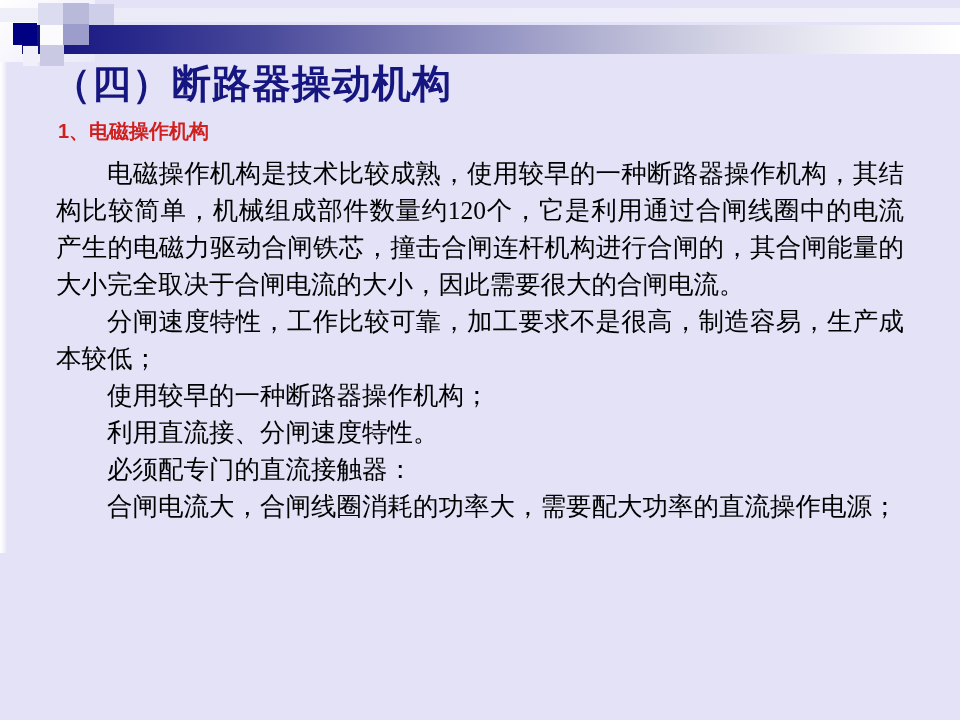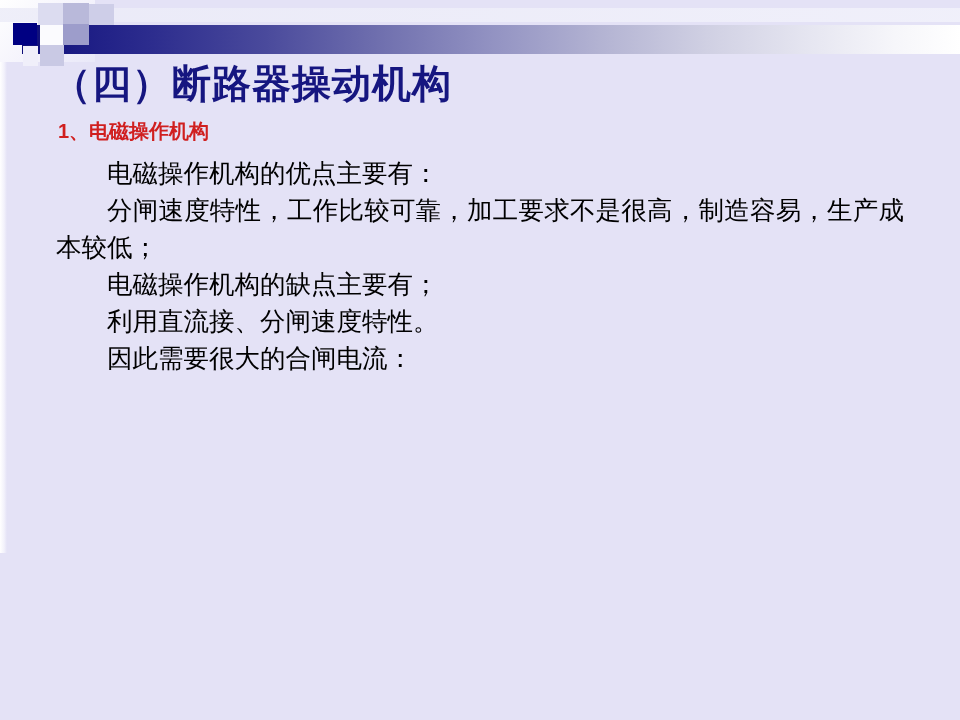--- a/index.html
+++ b/index.html
@@ -210,25 +210,26 @@
     <div class="deco-sq-dark"></div>
     <div class="deco-sq-g"></div>
     <div class="deco-sq-c"></div>
   </div>
 
   <div class="title">（四）断路器操动机构</div>
 
   <div class="subtitle">1、电磁操作机构</div>
 
   <div class="body-block">
-    <p class="para indent">电磁操作机构的优点主要有：</p>
+    <p class="para indent">电磁操作机构是技术比较成熟，使用较早的一种断路器操作机构，其结构比较简单，机械组成部件数量约120个，它是利用通过合闸线圈中的电流产生的电磁力驱动合闸铁芯，撞击合闸连杆机构进行合闸的，其合闸能量的大小完全取决于合闸电流的大小，因此需要很大的合闸电流。</p>
     <p class="para indent">分闸速度特性，工作比较可靠，加工要求不是很高，制造容易，生产成本较低；</p>
-    <p class="para indent">电磁操作机构的缺点主要有；</p>
+    <p class="para indent">使用较早的一种断路器操作机构；</p>
     <p class="para indent">利用直流接、分闸速度特性。</p>
-    <p class="para indent">因此需要很大的合闸电流：</p>
+    <p class="para indent">必须配专门的直流接触器：</p>
+    <p class="para indent">合闸电流大，合闸线圈消耗的功率大，需要配大功率的直流操作电源；</p>
   </div>
 
   <div class="watermark">
     <svg class="wm-logo" viewBox="0 0 42 34">
       <path d="M15.2 2.1C7.6 2.1 1.4 7.1 1.4 13.2c0 3.4 1.9 6.5 5 8.6l-1.3 4 4.6-2.3c1.7.5 3.6.8 5.5.8.5 0 1 0 1.5-.1-.3-.9-.5-1.9-.5-2.9 0-6 6-10.9 13.4-10.9.5 0 1 0 1.5.1C29.8 6 23.2 2.1 15.2 2.1z" fill="#ffffff" opacity="0.95"></path>
       <circle cx="10.6" cy="9.6" r="1.7" fill="#ddd9f2"></circle>
       <circle cx="19.6" cy="9.6" r="1.7" fill="#ddd9f2"></circle>
       <path d="M41 21.1c0-5.2-5.2-9.4-11.6-9.4s-11.6 4.2-11.6 9.4c0 5.2 5.2 9.4 11.6 9.4 1.4 0 2.7-.2 3.9-.6l3.8 1.9-1.1-3.3c2.9-1.7 5-4.4 5-7.4z" fill="#ffffff" opacity="0.97"></path>
       <circle cx="25.7" cy="18.6" r="1.4" fill="#ddd9f2"></circle>
       <circle cx="33.1" cy="18.6" r="1.4" fill="#ddd9f2"></circle>

